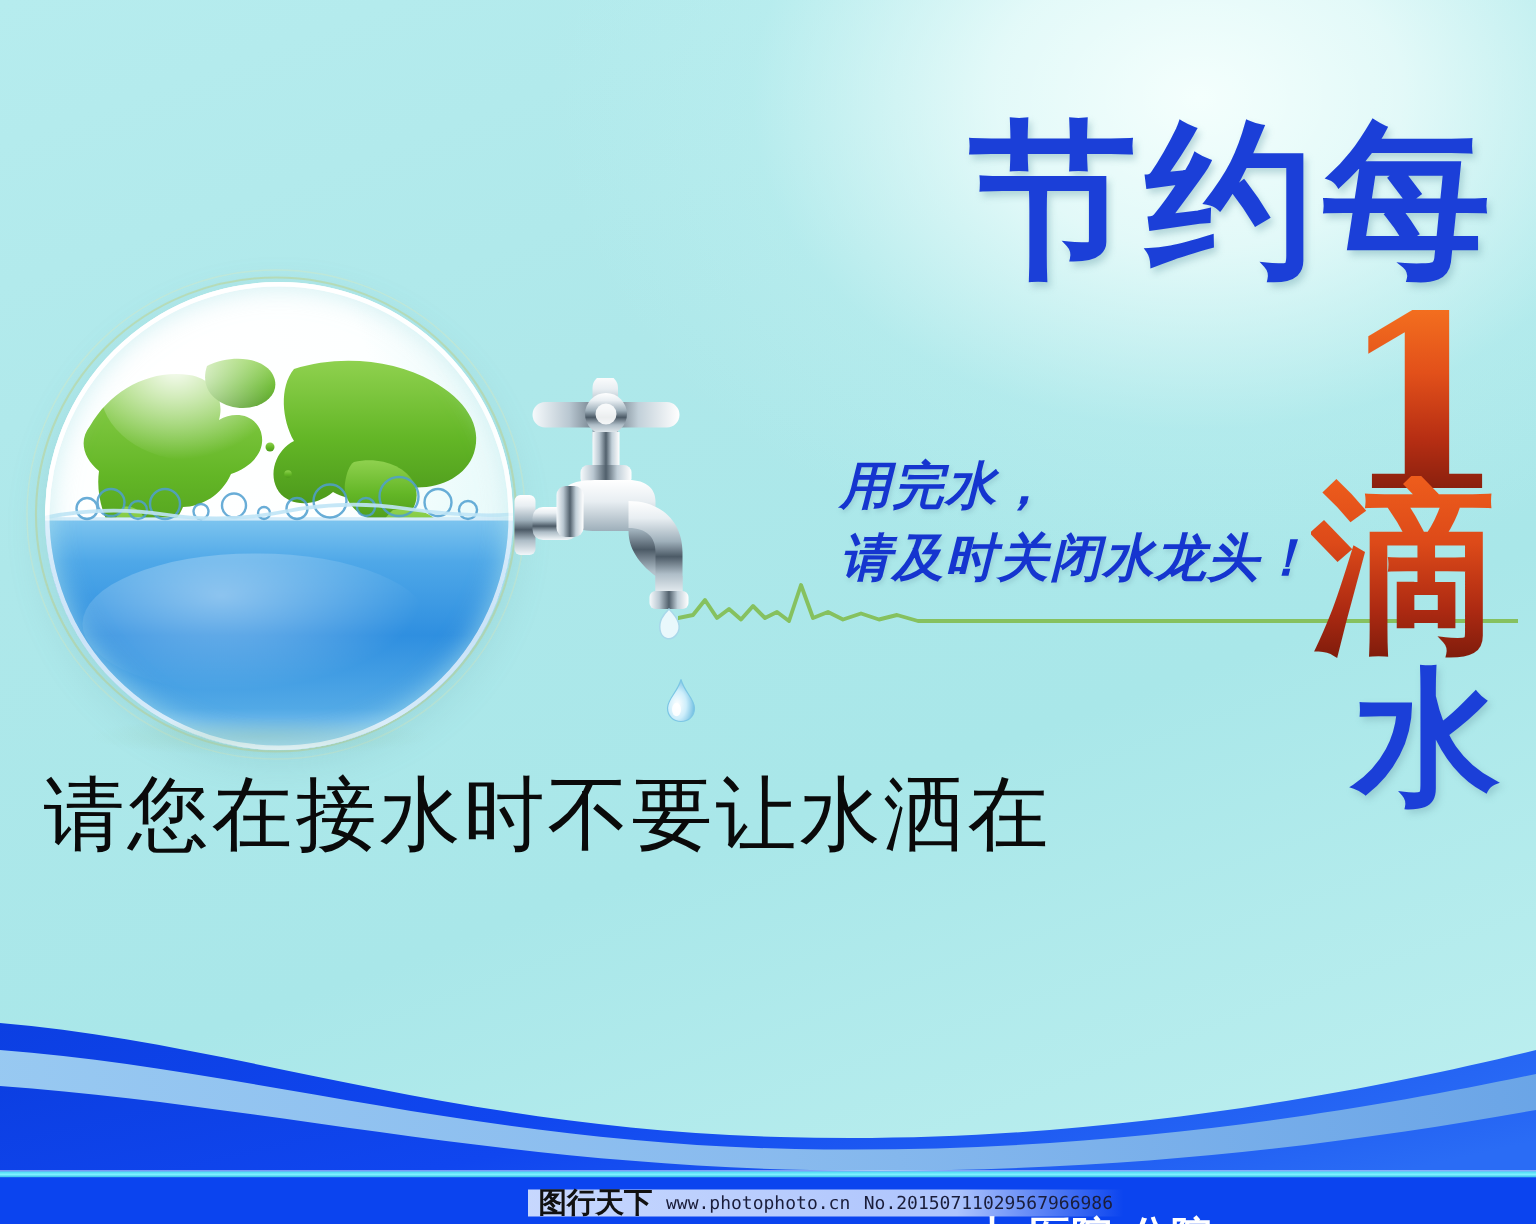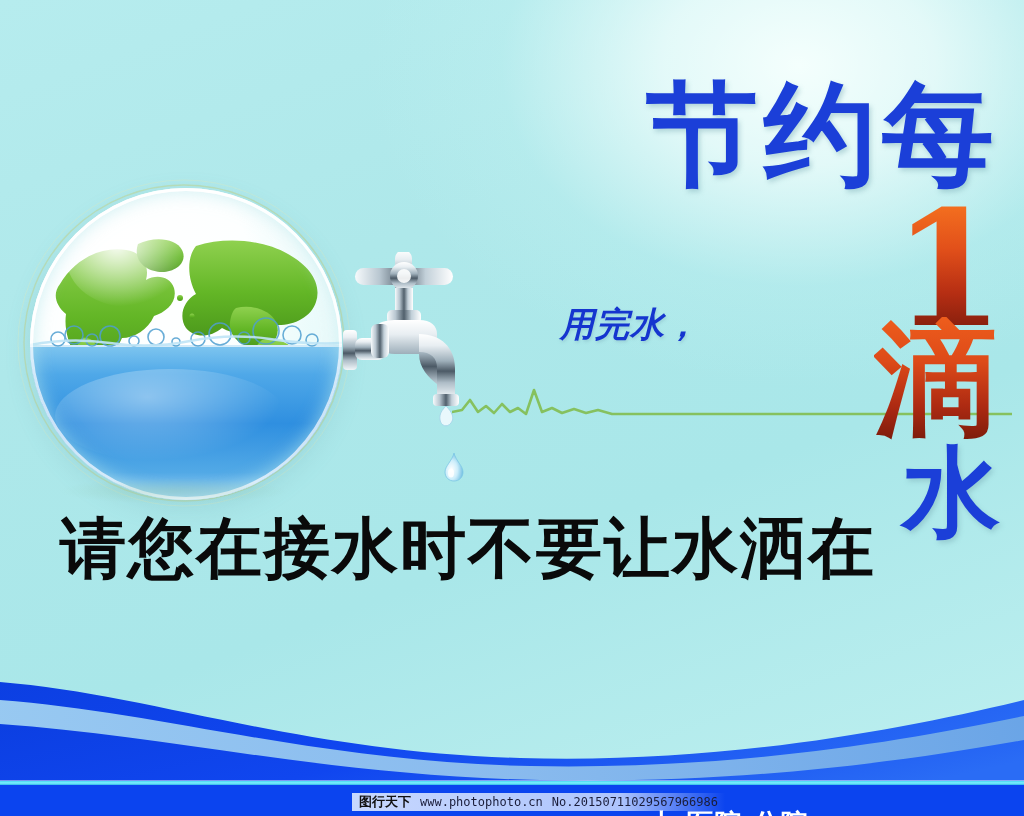--- a/index.html
+++ b/index.html
@@ -103,22 +103,22 @@
     position:absolute;left:560px;top:278px;width:440px;
     color:#1535cf;font-weight:bold;font-style:italic;
     font-size:34px;line-height:1.42;letter-spacing:1px;
     text-shadow:1px 2px 3px rgba(120,170,180,0.35);
     margin-top:22px;
   }
   .subtitle div{white-space:nowrap;}
 
   
   .message{
-    position:absolute;left:60px;top:512px;width:950px;
-    color:#0a0a0a;font-weight:bold;font-size:66px;
+    position:absolute;left:29px;top:512px;width:950px;
+    color:#0a0a0a;font-weight:normal;font-size:54px;
     line-height:1.13;letter-spacing:2px;white-space:nowrap;
   }
   .message div{white-space:nowrap;}
 
   
   .waves{position:absolute;left:0;bottom:0;width:1024px;height:150px;}
 
   
   .divider{
     position:absolute;left:0;top:781px;width:1024px;height:4px;
@@ -130,21 +130,21 @@
     background:#0b44ef;
   }
   .watermark{
     position:absolute;left:352px;top:793px;height:18px;
     display:flex;align-items:center;gap:9px;
     padding:0 7px;
     background:linear-gradient(90deg,rgba(215,228,255,0.92),rgba(196,214,255,0.88) 72%,rgba(196,214,255,0) 100%);
     color:#1a1d3a;font-size:12px;white-space:nowrap;
     font-family:"DejaVu Sans Mono","Liberation Mono",monospace;
   }
-  .wm-cn{font-family:"DejaVu Sans","Liberation Sans",sans-serif;font-weight:bold;font-size:13px;color:#111;}
+  .wm-cn{font-family:"DejaVu Sans","Liberation Sans",sans-serif;font-weight:bold;font-size:19px;color:#111;}
   .footer-org{
     position:absolute;left:648px;top:806px;width:376px;height:24px;
     overflow:hidden;color:#ffffff;font-weight:bold;font-size:27px;
     letter-spacing:1px;white-space:nowrap;
   }
 </style>
 </head>
 <body>
 
 <div id="poster">
@@ -282,20 +282,21 @@
 
   <div class="headline">
     <span class="hl-blue">节约每</span>
     <span class="hl-one">1</span>
     <span class="hl-red">滴</span>
     <span class="hl-blue2">水</span>
   </div>
 
   <div class="subtitle">
     <div>用完水，</div>
+    <div>请及时关闭水龙头！</div>
   </div>
 
   <div class="message">
     <div>请您在接水时不要让水洒在</div>
   </div>
 
   <svg class="waves" viewBox="0 0 1024 150" preserveAspectRatio="none">
     <defs>
       <linearGradient id="wdark" x1="0" y1="0" x2="1" y2="0.4">
         <stop offset="0%" stop-color="#0c3fe2"></stop>

